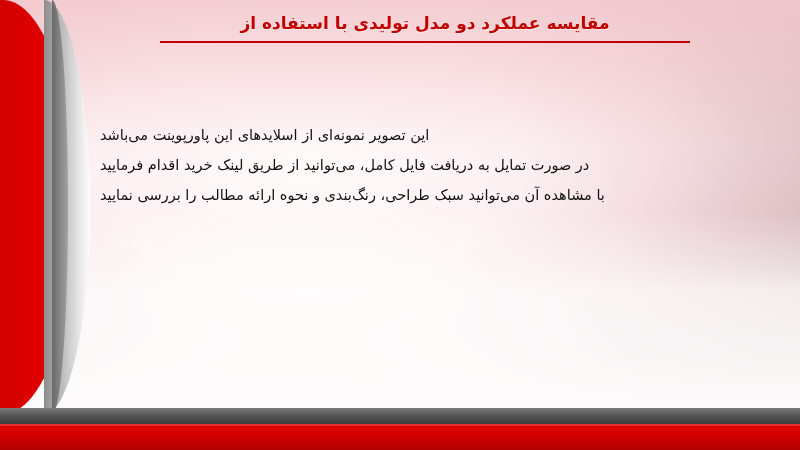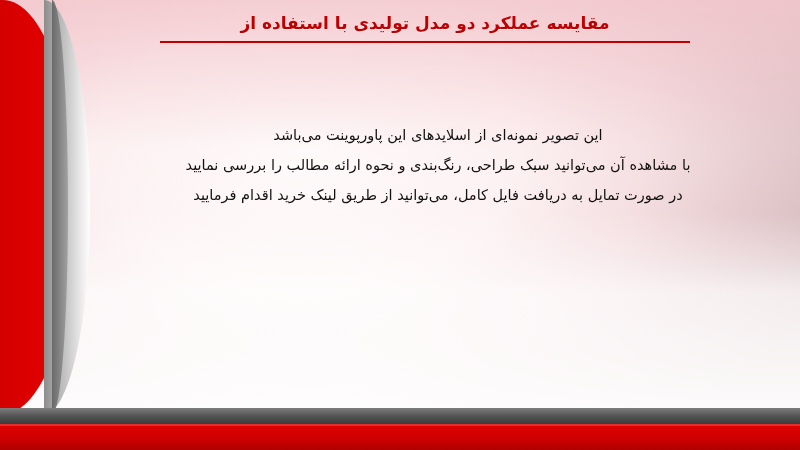--- a/index.html
+++ b/index.html
@@ -107,21 +107,21 @@
     height: 2px;
     background: #c00000;
   }
 
   
   .body-block {
     position: absolute;
     top: 120px;
     left: 100px;
     right: 24px;
-    text-align: center;
+    text-align: left;
     color: #111111;
   }
   .body-line {
     font-size: 14.5px;
     line-height: 30px;
     white-space: nowrap;
     direction: rtl;
   }
 </style>
 </head>
@@ -137,20 +137,20 @@
   <div class="left-grey"></div>
   <div class="left-grey-dark"></div>
 
   <div class="title-block">
     <div class="title-line">مقایسه عملکرد دو مدل تولیدی با استفاده از</div>
     <div class="title-rule"></div>
   </div>
 
   <div class="body-block">
     <div class="body-line">این تصویر نمونه‌ای از اسلایدهای این پاورپوینت می‌باشد</div>
+    <div class="body-line">در صورت تمایل به دریافت فایل کامل، می‌توانید از طریق لینک خرید اقدام فرمایید</div>
     <div class="body-line">با مشاهده آن می‌توانید سبک طراحی، رنگ‌بندی و نحوه ارائه مطالب را بررسی نمایید</div>
-    <div class="body-line">در صورت تمایل به دریافت فایل کامل، می‌توانید از طریق لینک خرید اقدام فرمایید</div>
   </div>
 
   <div class="bottom-grey"></div>
   <div class="bottom-red"></div>
 
 </div>
 
 </body></html>

